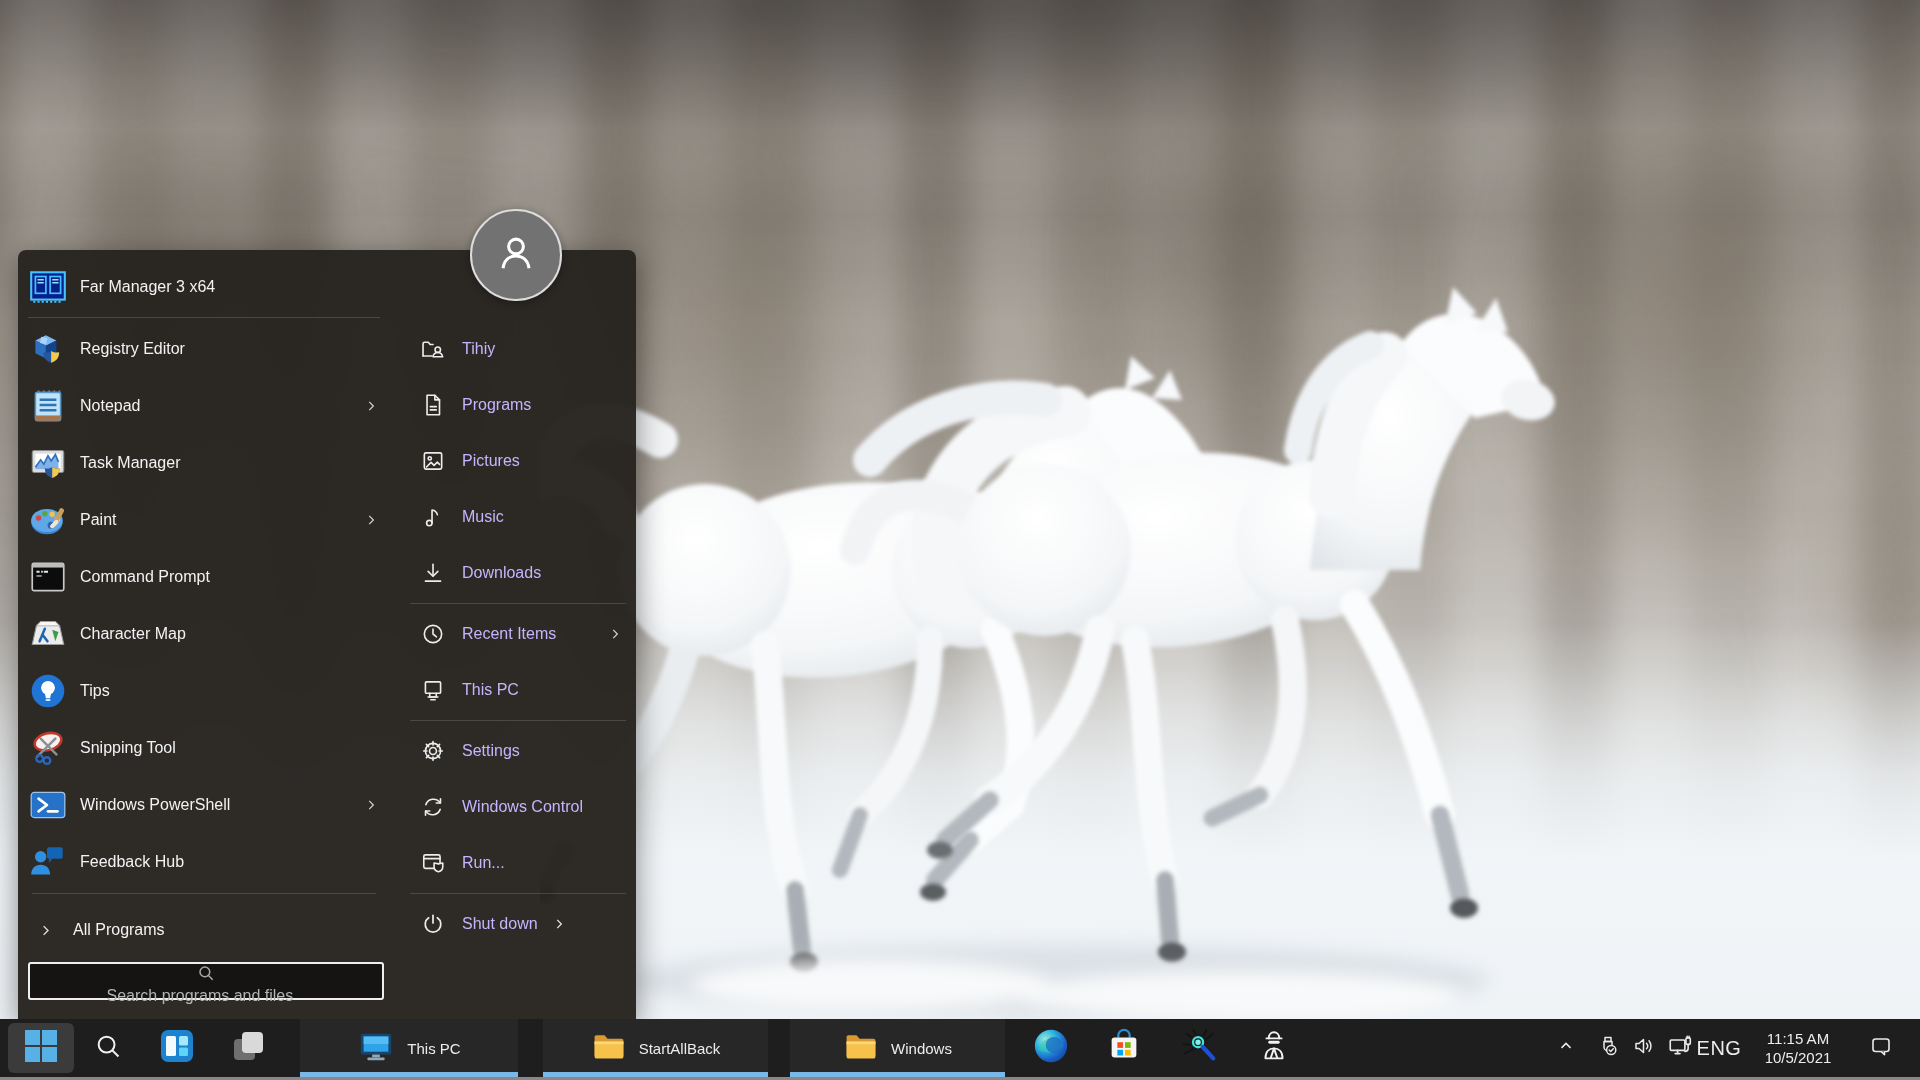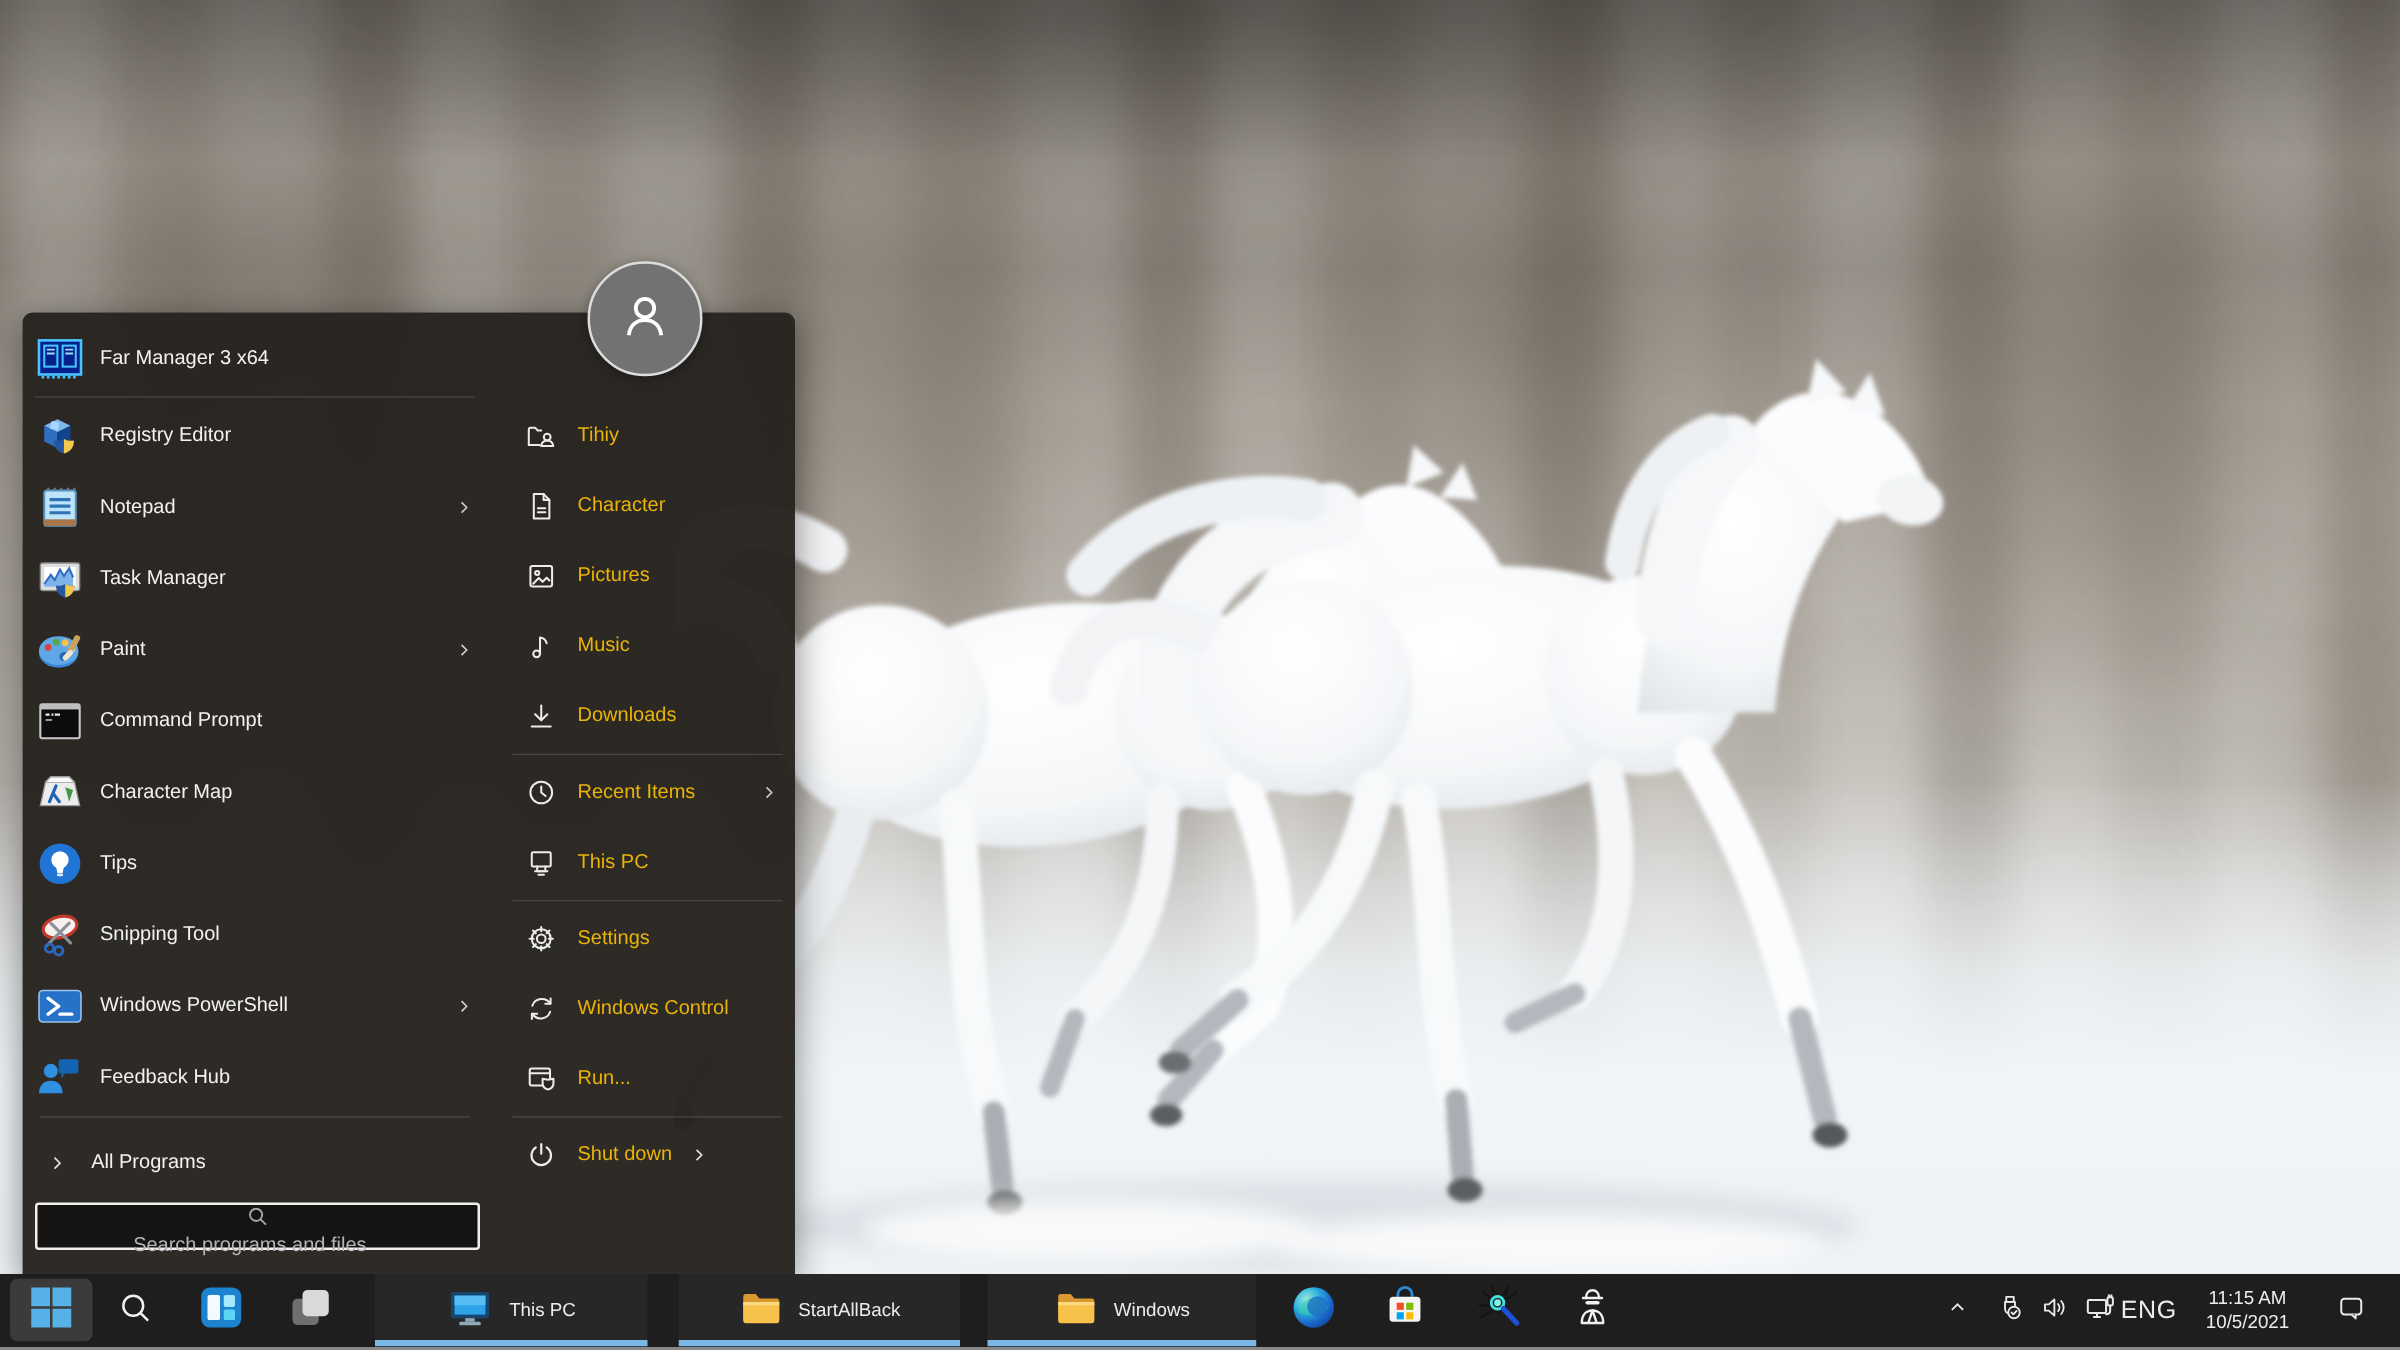--- a/index.html
+++ b/index.html
@@ -36,21 +36,21 @@
   .col-left{position:absolute;left:0;top:0;width:372px;height:772px;}
   .col-right{position:absolute;left:382px;top:0;width:236px;height:772px;}
 
   .mrow{height:57px;display:flex;align-items:center;padding:0 12px 0 8px;cursor:default;}
   .micon{width:44px;height:44px;display:flex;align-items:center;justify-content:center;flex:0 0 44px;}
   .mlabel{margin-left:10px;font-size:16px;white-space:nowrap;color:#f2f2f2;}
   .chev{margin-left:auto;display:flex;align-items:center;color:#cfcfcf;}
 
   .rrow{height:56px;display:flex;align-items:center;padding:0 14px 0 20px;}
   .ricon{width:26px;height:26px;flex:0 0 26px;display:flex;align-items:center;justify-content:center;}
-  .rlabel{margin-left:16px;font-size:16px;color:#eab308;white-space:nowrap;}
+  .rlabel{margin-left:16px;font-size:16px;color:#c4b5fd;white-space:nowrap;}
   .rchev-far{margin-left:auto;color:#cfcfcf;display:flex;}
   .rchev-near{margin-left:14px;color:#e6e6e6;display:flex;}
 
   .sep{height:1px;background:rgba(255,255,255,.14);margin:2px 10px;}
   .sep-l{margin:3px 14px 8px 14px;}
   .allprog{height:44px;display:flex;align-items:center;padding:0 12px 0 14px;margin-top:14px;text-align:center;}
   .allprog .mlabel{margin-left:20px;}
   .searchwrap{margin:10px 6px 0 10px;}
   .searchbox{display:flex;align-items:center;width:336px;height:34px;
     border:2px solid #efefef;border-radius:3px;background:#161412;padding:0 8px;flex-direction:column;}
@@ -366,21 +366,21 @@
       </div>
 
       <div class="rrow">
         <span class="ricon">
           <svg width="26" height="26" viewBox="0 0 24 24" fill="none" stroke="#ececec" stroke-width="1.5" stroke-linecap="round" stroke-linejoin="round">
               <path d="M6.5 3h7.2L18 7.3V21h-11.5z"></path>
               <path d="M13.7 3v4.3H18"></path>
               <path d="M9.5 13.5h5.5M9.5 16.5h5.5"></path>
             </svg>
         </span>
-        <span class="rlabel">Character</span>
+        <span class="rlabel">Programs</span>
       </div>
 
       <div class="rrow">
         <span class="ricon">
           <svg width="26" height="26" viewBox="0 0 24 24" fill="none" stroke="#ececec" stroke-width="1.5" stroke-linecap="round" stroke-linejoin="round">
               <rect x="4" y="4.5" width="16" height="15" rx="1.5"></rect>
               <circle cx="9" cy="9.6" r="1.5"></circle>
               <path d="M6 17.5l4.2-4.2 2.8 2.8 3-3 2 2"></path>
             </svg>
         </span>

